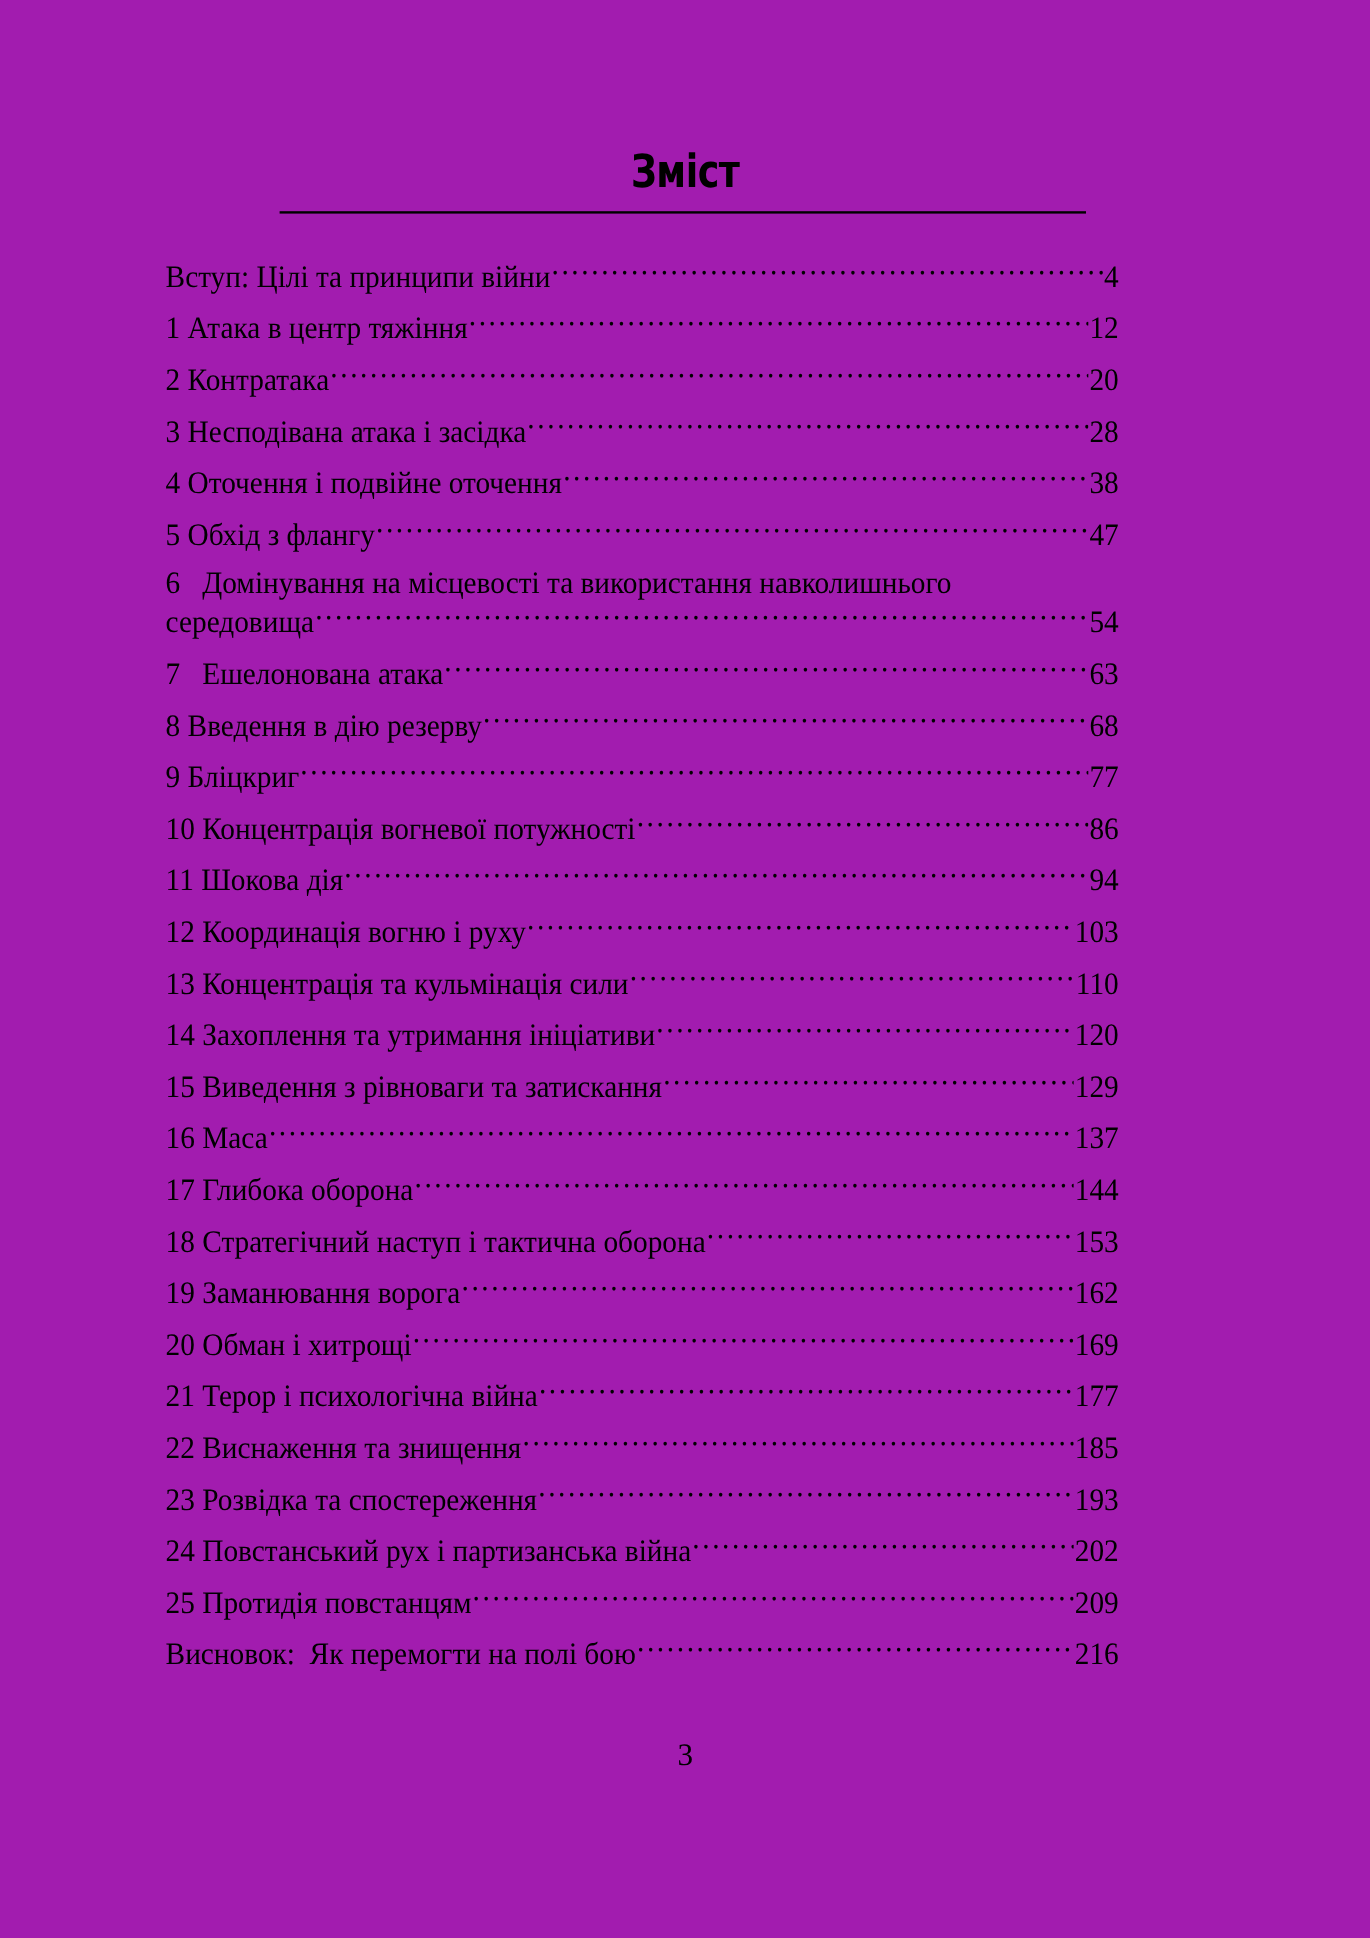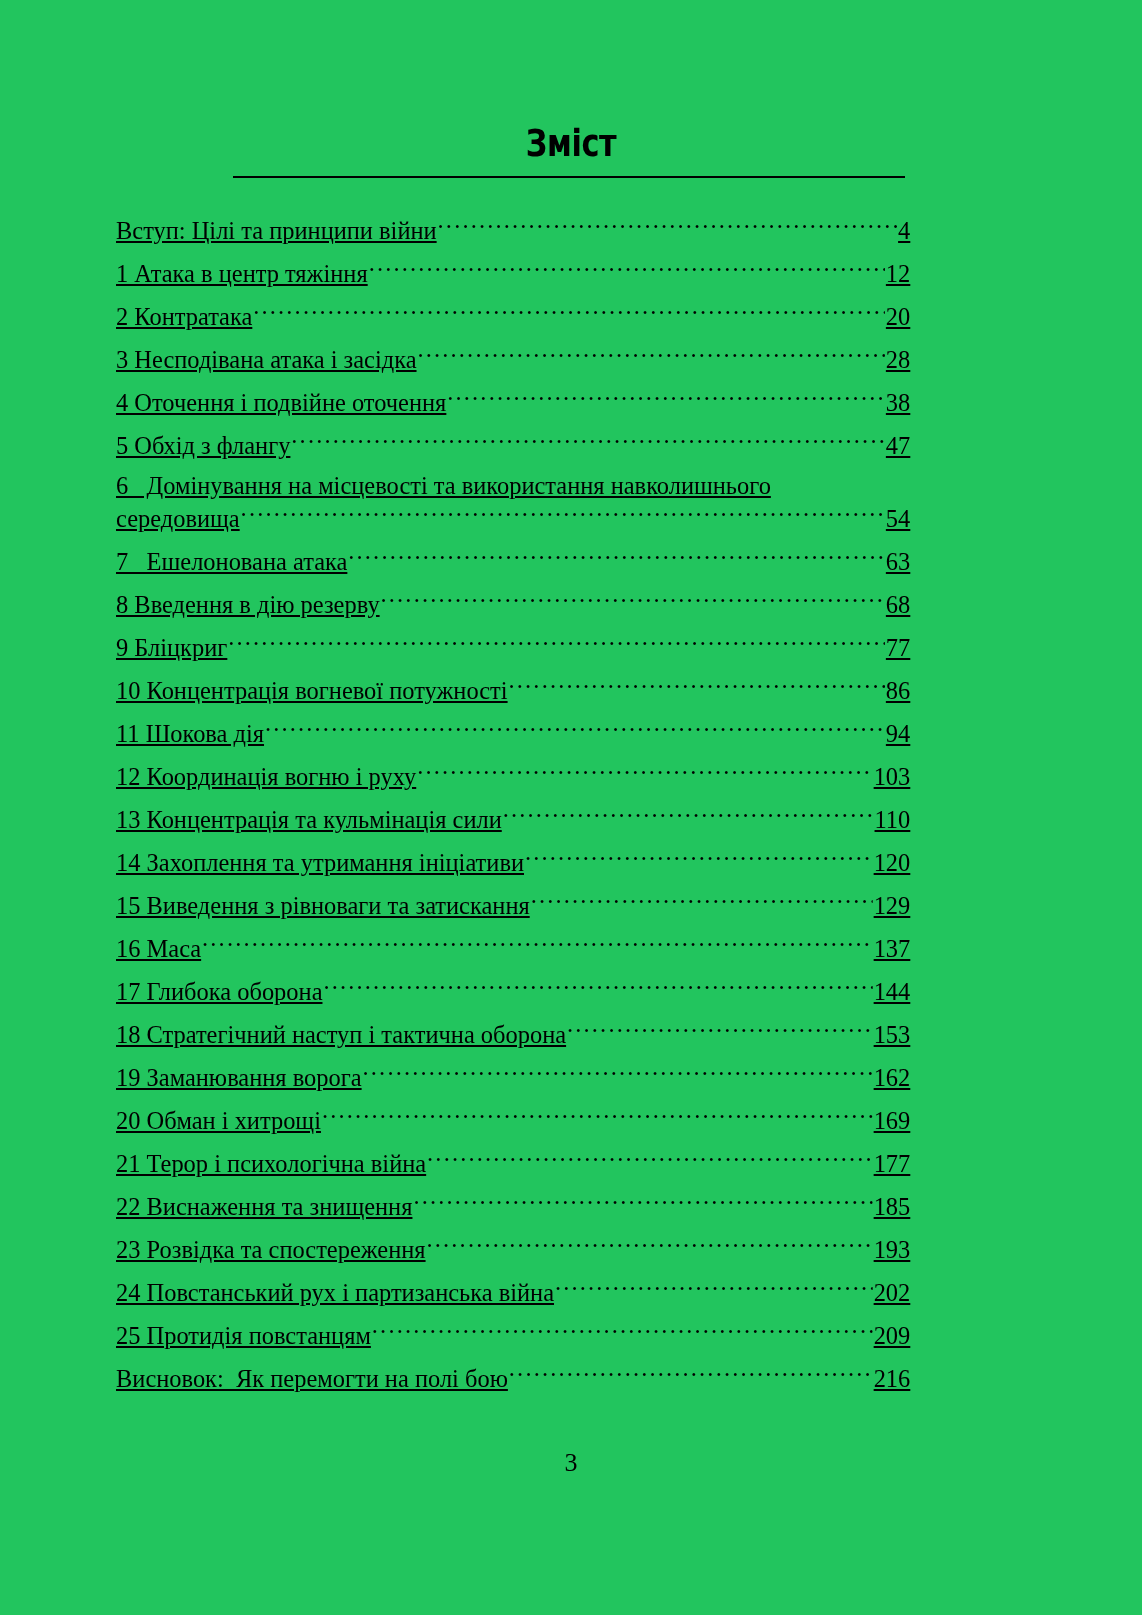--- a/index.html
+++ b/index.html
@@ -12,21 +12,21 @@
     height: 1615px;
     position: relative;
     font-family: "Liberation Serif", "DejaVu Serif", serif;
     color: #000000;
     overflow: hidden;
   }
 
   .page {
     position: absolute;
     inset: 0;
-    background: #22c55e;
+    background: #a21caf;
   }
 
   
   .toc-title {
     position: absolute;
     top: 121px;
     left: 0;
     width: 1142px;
     text-align: center;
     font-family: "DejaVu Sans", "Liberation Sans", sans-serif;
@@ -45,23 +45,22 @@
     left: 233px;
     width: 672px;
     height: 2px;
     background: #000;
   }
 
   
   .toc-list {
     position: absolute;
     top: 213px;
-    left: 116px;
+    left: 138px;
     width: 845px;
-    text-decoration: underline;
   }
 
   .toc-entry {
     display: flex;
     align-items: baseline;
     width: 100%;
     font-size: 26px;
     line-height: 30px;
     margin-bottom: 10px;
     transform: scaleX(0.94);

